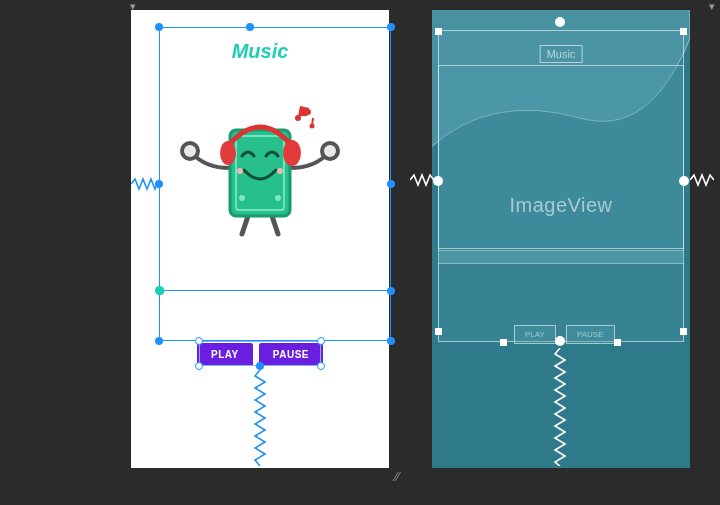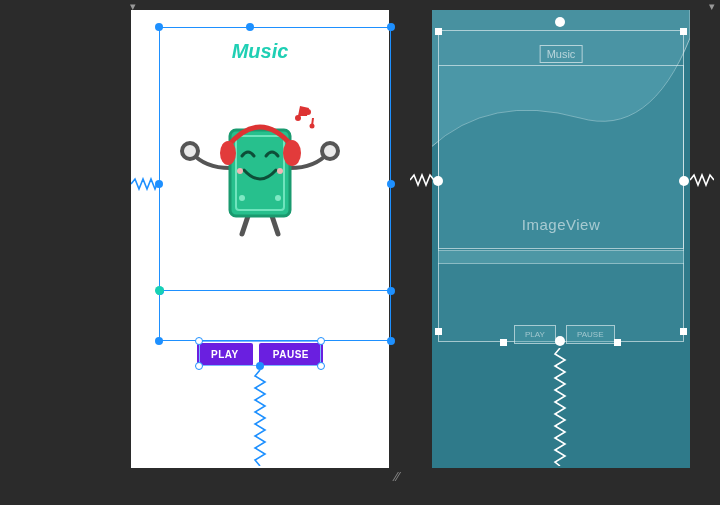--- a/index.html
+++ b/index.html
@@ -111,23 +111,23 @@
     position: absolute;
     left: 50%; transform: translateX(-50%);
     top: 35px;
     border: 1px solid rgba(255,255,255,.6);
     padding: 2px 6px;
     font-size: 11px;
     color: rgba(255,255,255,.6);
   }
   .bp-imgview {
     position: absolute;
-    top: 206px; left: 0; right: 0;
+    top: 184px; left: 0; right: 0;
     text-align: center;
-    font-size: 15px;
+    font-size: 20px;
     color: rgba(255,255,255,.55);
     letter-spacing: .5px;
   }
   .bp-btn {
     position: absolute;
     bottom: 124px;
     border: 1px solid rgba(255,255,255,.55);
     background: rgba(80,160,175,.35);
     color: rgba(255,255,255,.5);
     font-size: 8px;

